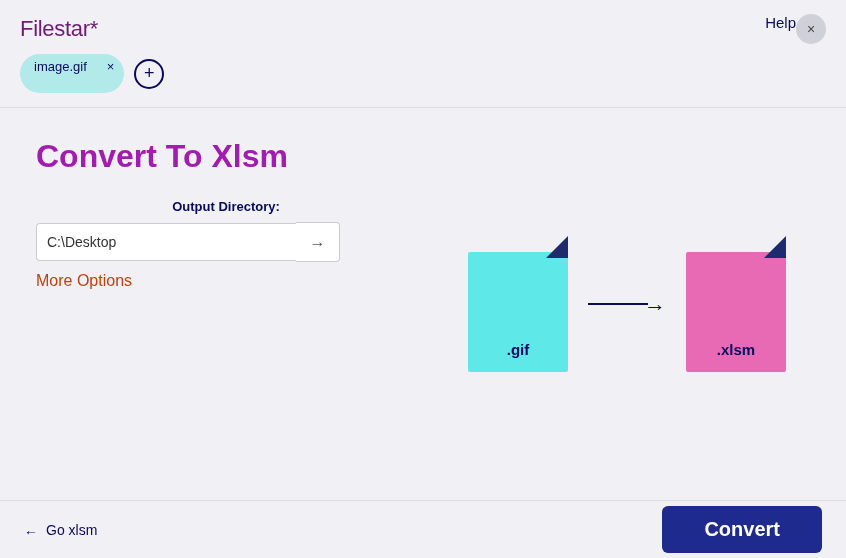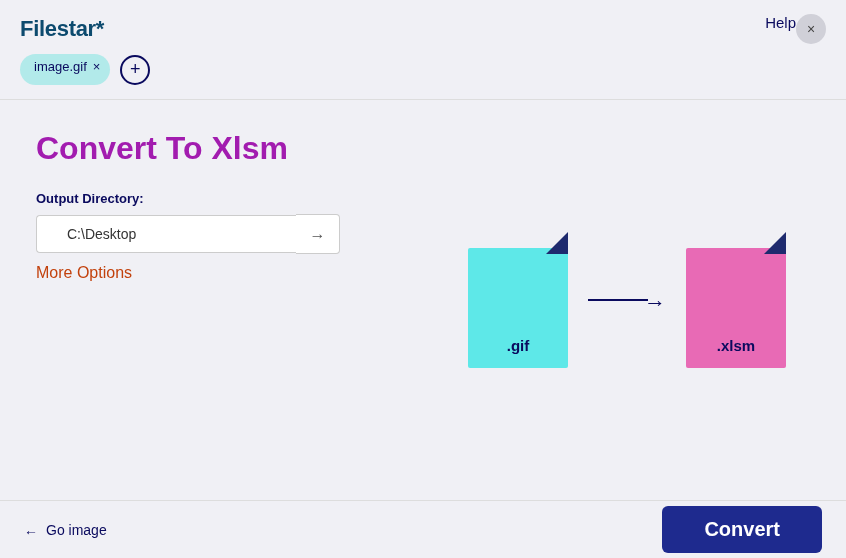--- a/index.html
+++ b/index.html
@@ -16,22 +16,22 @@
     
     .header {
       background: #f0f0f5;
       padding: 14px 20px 0 20px;
       display: flex;
       align-items: center;
       justify-content: space-between;
     }
     .app-title {
       font-size: 22px;
-      font-weight: 700;
-      color: #0c4a6e;
+      font-weight: 400;
+      color: #701a75;
       letter-spacing: -0.3px;
     }
     .header-right {
       display: flex;
       align-items: flex-start;
       gap: 0;
     }
     .help-link {
       color: #0a0a5e;
       font-size: 15px;
@@ -57,24 +57,24 @@
       background: #f0f0f5;
       padding: 10px 20px 14px 20px;
       display: flex;
       align-items: center;
       gap: 10px;
       border-bottom: 1px solid #ddd;
     }
     .file-tag {
       background: #b2eaea;
       border-radius: 20px;
-      padding: 5px 10px 11px 14px;
-      display: flex;
-      align-items: center;
-      gap: 6px;
+      padding: 5px 10px 19px 14px;
+      display: flex;
+      align-items: center;
+      gap: 20px;
       font-size: 13px;
       color: #0a0a5e;
       font-weight: 500;
     }
     .tag-close {
       background: none;
       border: none;
       cursor: pointer;
       font-size: 13px;
       color: #0a0a5e;
@@ -112,30 +112,31 @@
       font-size: 32px;
       font-weight: 700;
       color: #a21caf;
       margin-bottom: 24px;
     }
     .label-text {
       font-size: 13px;
       font-weight: 700;
       color: #0a0a5e;
       margin-bottom: 8px;
+      text-align: center;
     }
     .input-row {
       display: flex;
       align-items: center;
       gap: 0;
       margin-bottom: 10px;
     }
     .dir-input {
       width: 260px;
-      padding: 10px 30px;
+      padding: 10px 10px;
       font-size: 14px;
       color: #333;
       border: 1px solid #ccc;
       border-right: none;
       border-radius: 4px 0 0 4px;
       background: white;
       outline: none;
     }
     .dir-arrow-btn {
       width: 44px;
@@ -315,16 +316,16 @@
       <div class="file-body xlsm-body"></div>
       <div class="xlsm-fold"></div>
       <span class="file-label">.xlsm</span>
     </div>
   </div>
 </div>
 
 <div class="footer">
   <button class="go-back-btn">
     <span>←</span>
-    <span>Go image</span>
+    <span>Go xlsm</span>
   </button>
   <button class="convert-btn">Convert</button>
 </div>
 
 </body></html>

